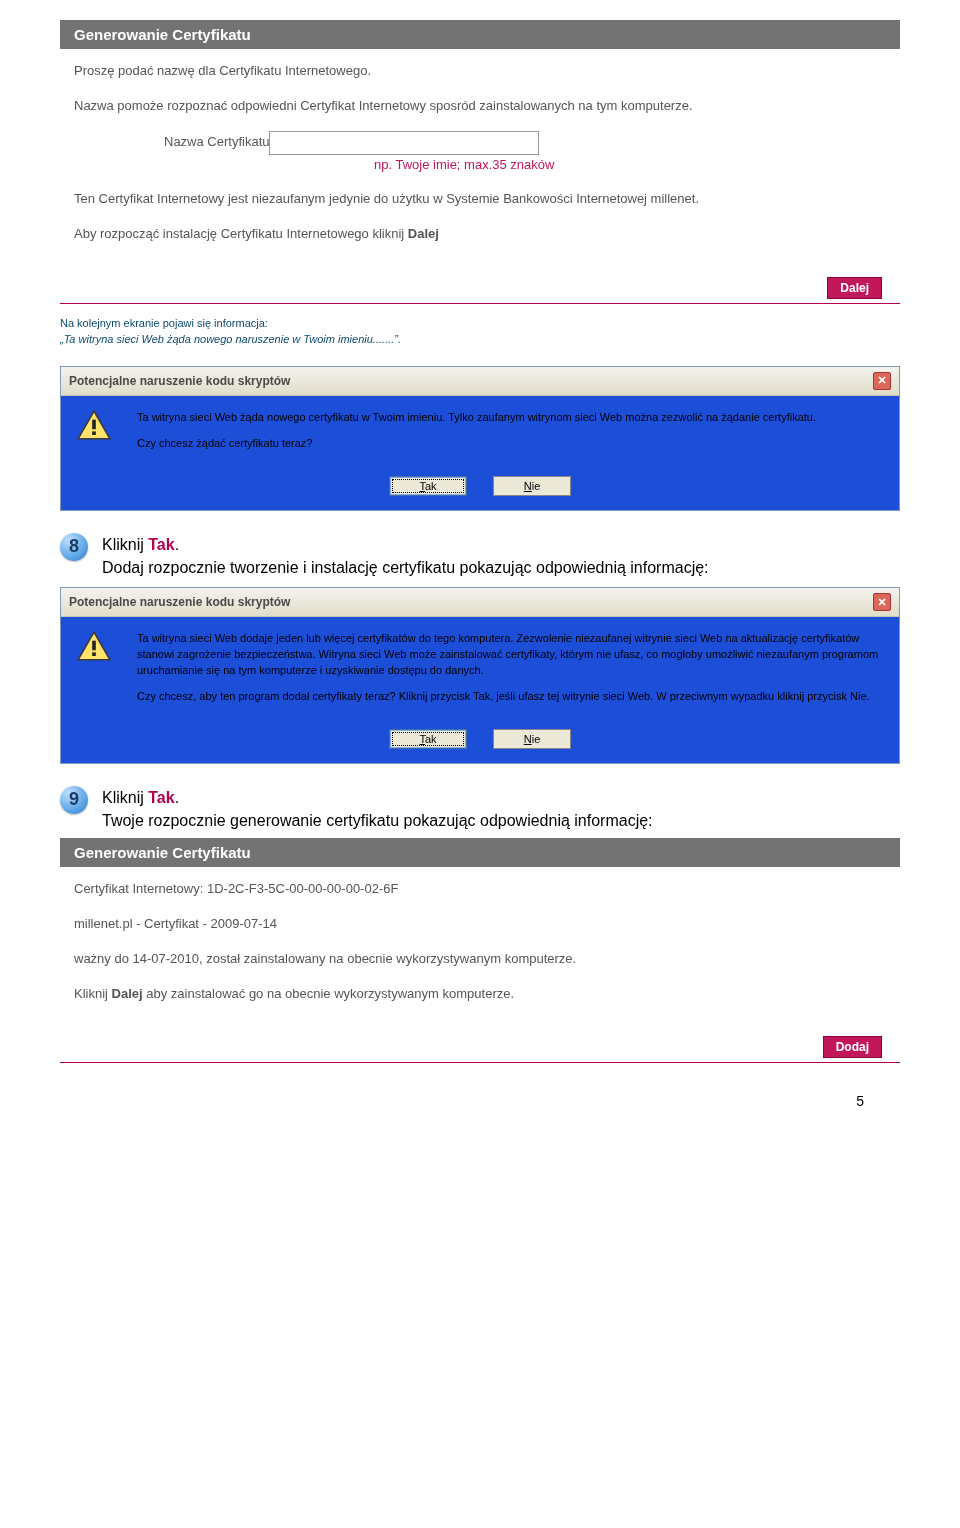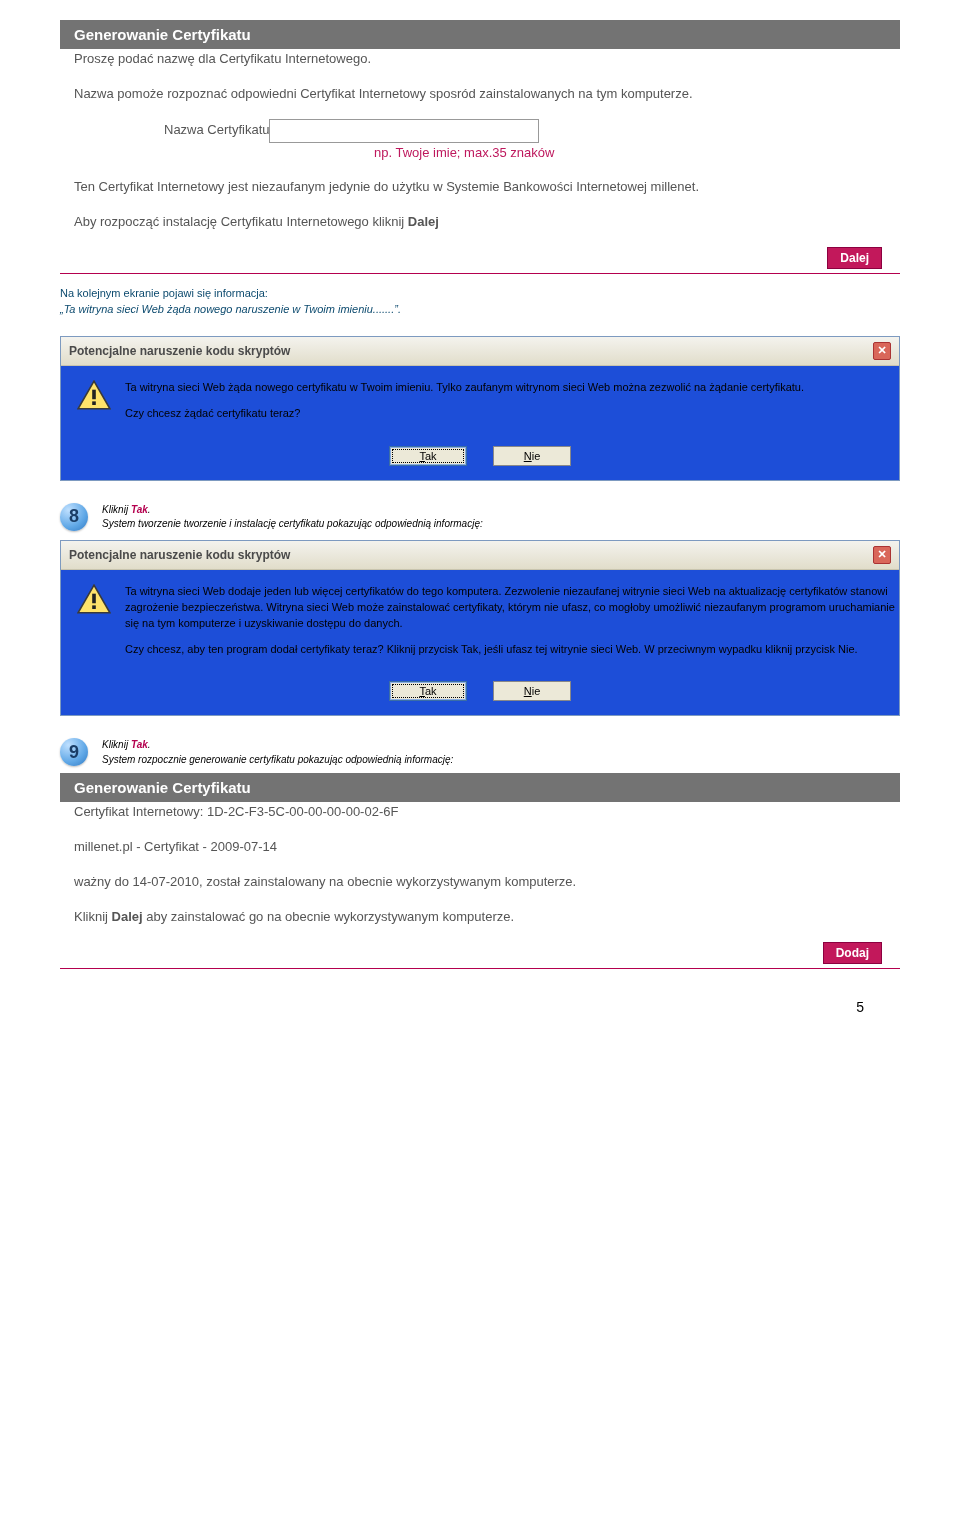--- a/index.html
+++ b/index.html
@@ -16,21 +16,21 @@
     margin-bottom: 8px;
   }
   .panel-header {
     background: #737373;
     color: #fff;
     font-weight: bold;
     font-size: 15px;
     padding: 6px 14px;
   }
   .panel-body {
-    padding: 0 14px;
+    padding: 12px 14px;
     font-size: 13px;
     color: #555;
     line-height: 1.6;
   }
   .panel-body p { margin: 0 0 14px 0; }
   .hint {
     color: #be185d;
     font-size: 13px;
   }
   .form-row {
@@ -92,21 +92,21 @@
     width: 16px; height: 16px;
     background:#d9675a;
     border:1px solid #a33;
     color:#fff;
     display:flex;align-items:center;justify-content:center;
     font-size:11px; cursor:pointer; border-radius:2px;
   }
   .dialog-body {
     display:flex;
     padding: 14px 0 10px 16px;
-    gap: 14px;
+    gap: 26px;
   }
   .warn-icon {
     width:34px;height:30px;flex:0 0 34px;
   }
   .warn-icon svg{width:100%;height:100%;}
   .dialog-msg { line-height:1.45; }
   .dialog-msg p{margin:0 0 10px 0;}
   .dialog-buttons{
     display:flex; gap:26px; justify-content:center;
     padding: 4px 0 14px 0;
@@ -137,23 +137,22 @@
     width:28px;height:28px;flex:0 0 28px;
     border-radius:50%;
     background: radial-gradient(circle at 30% 25%, #bfe0ff, #5fa7e6 60%, #2f78c2);
     color:#1a3d66;
     font-weight:bold;
     font-size:18px;
     display:flex;align-items:center;justify-content:center;
     box-shadow:0 1px 2px rgba(0,0,0,.25);
   }
   .step-text{
-    font-size:10px;
+    font-size:16px;
     line-height:1.45;
-    font-style:italic;
   }
   .tak-link{ color:#b4004e; font-weight:bold; }
   .pagenum{
     position: relative;
     text-align:right;
     font-size:14px;
     color:#000;
     padding-right:36px;
     margin-top:30px;
   }
@@ -217,21 +216,21 @@
       <button class="dlg-btn"><span class="ul">N</span>ie</button>
     </div>
   </div>
 
   <div class="step-row">
     <div class="step-num">8</div>
     <div class="step-text">
       <div>
         <span>Kliknij </span><span class="tak-link">Tak</span><span>.</span>
       </div>
-      <div>System tworzenie tworzenie i instalację certyfikatu pokazując odpowiednią informację:</div>
+      <div>Dodaj rozpocznie tworzenie i instalację certyfikatu pokazując odpowiednią informację:</div>
     </div>
   </div>
 
   <div class="dialog">
     <div class="dialog-title">
       <span>Potencjalne naruszenie kodu skryptów</span>
       <span class="dialog-close">✕</span>
     </div>
     <div class="dialog-body">
       <div class="warn-icon">
@@ -251,21 +250,21 @@
       <button class="dlg-btn"><span class="ul">N</span>ie</button>
     </div>
   </div>
 
   <div class="step-row">
     <div class="step-num">9</div>
     <div class="step-text">
       <div>
         <span>Kliknij </span><span class="tak-link">Tak</span><span>.</span>
       </div>
-      <div>System rozpocznie generowanie certyfikatu pokazując odpowiednią informację:</div>
+      <div>Twoje rozpocznie generowanie certyfikatu pokazując odpowiednią informację:</div>
     </div>
   </div>
 
   <div class="panel">
     <div class="panel-header">Generowanie Certyfikatu</div>
     <div class="panel-body">
       <p>Certyfikat Internetowy: 1D-2C-F3-5C-00-00-00-00-02-6F</p>
       <p>millenet.pl - Certyfikat - 2009-07-14</p>
       <p>ważny do 14-07-2010, został zainstalowany na obecnie wykorzystywanym komputerze.</p>
       <p>

